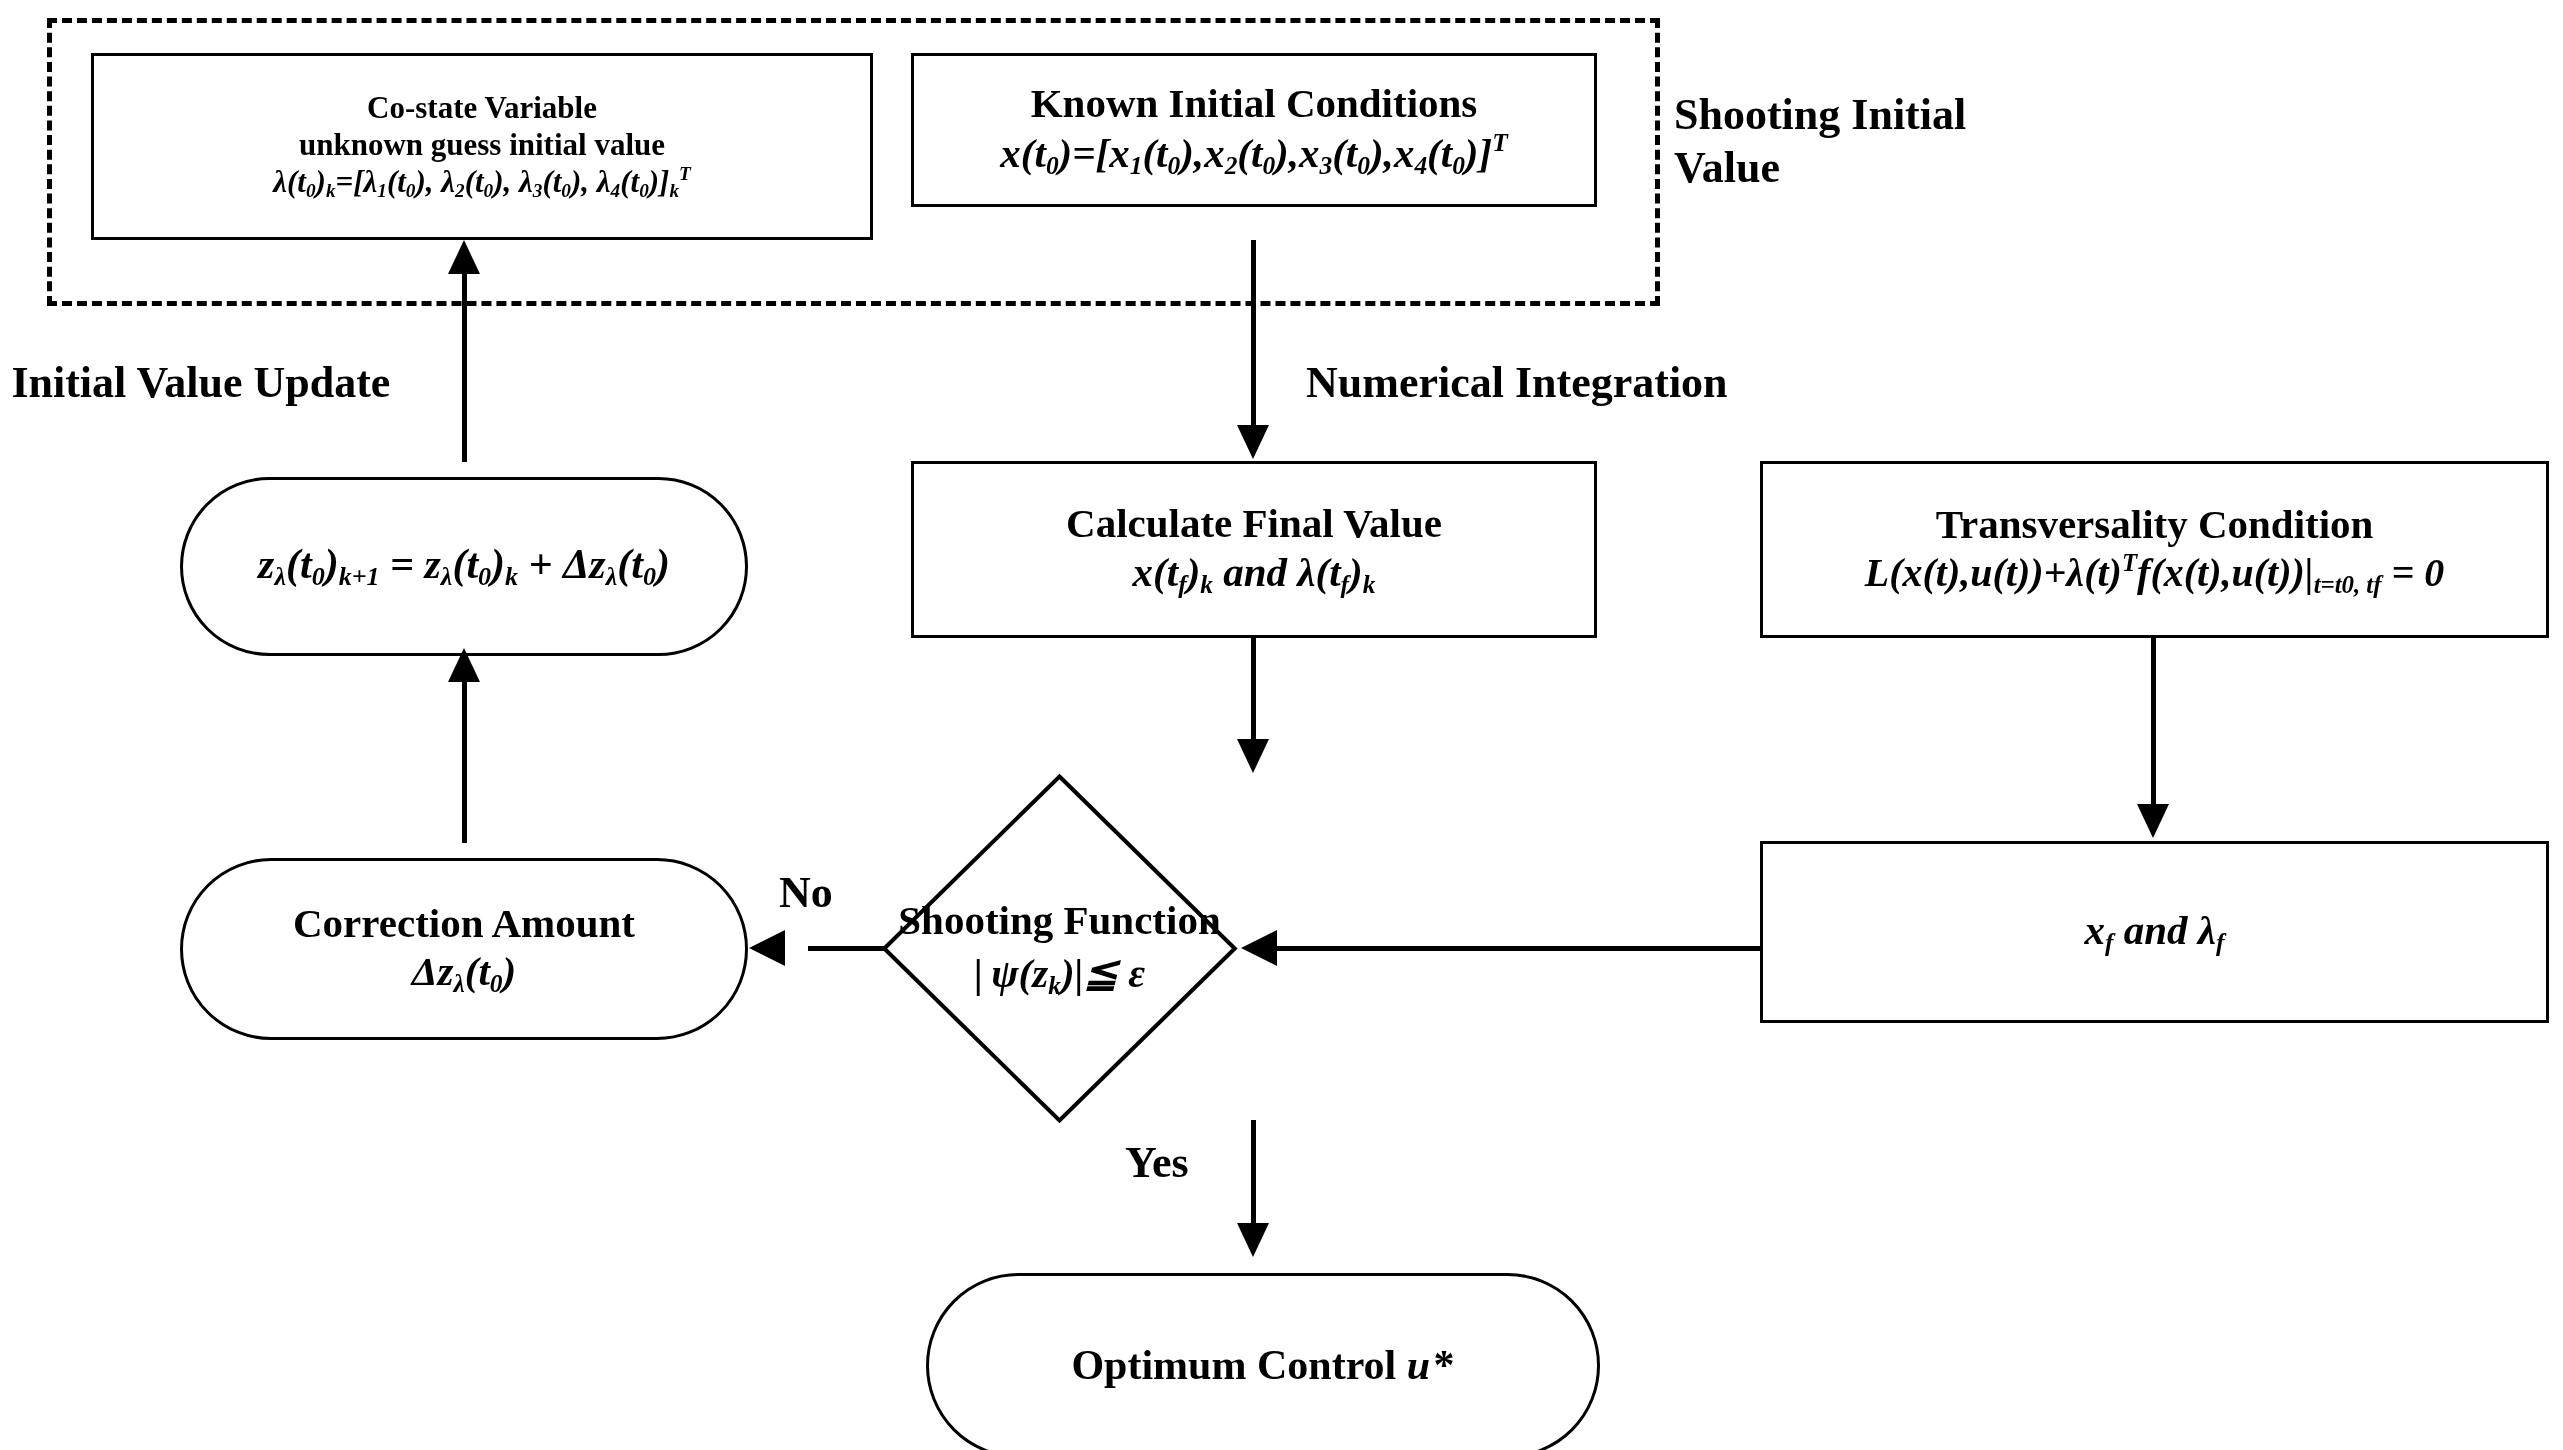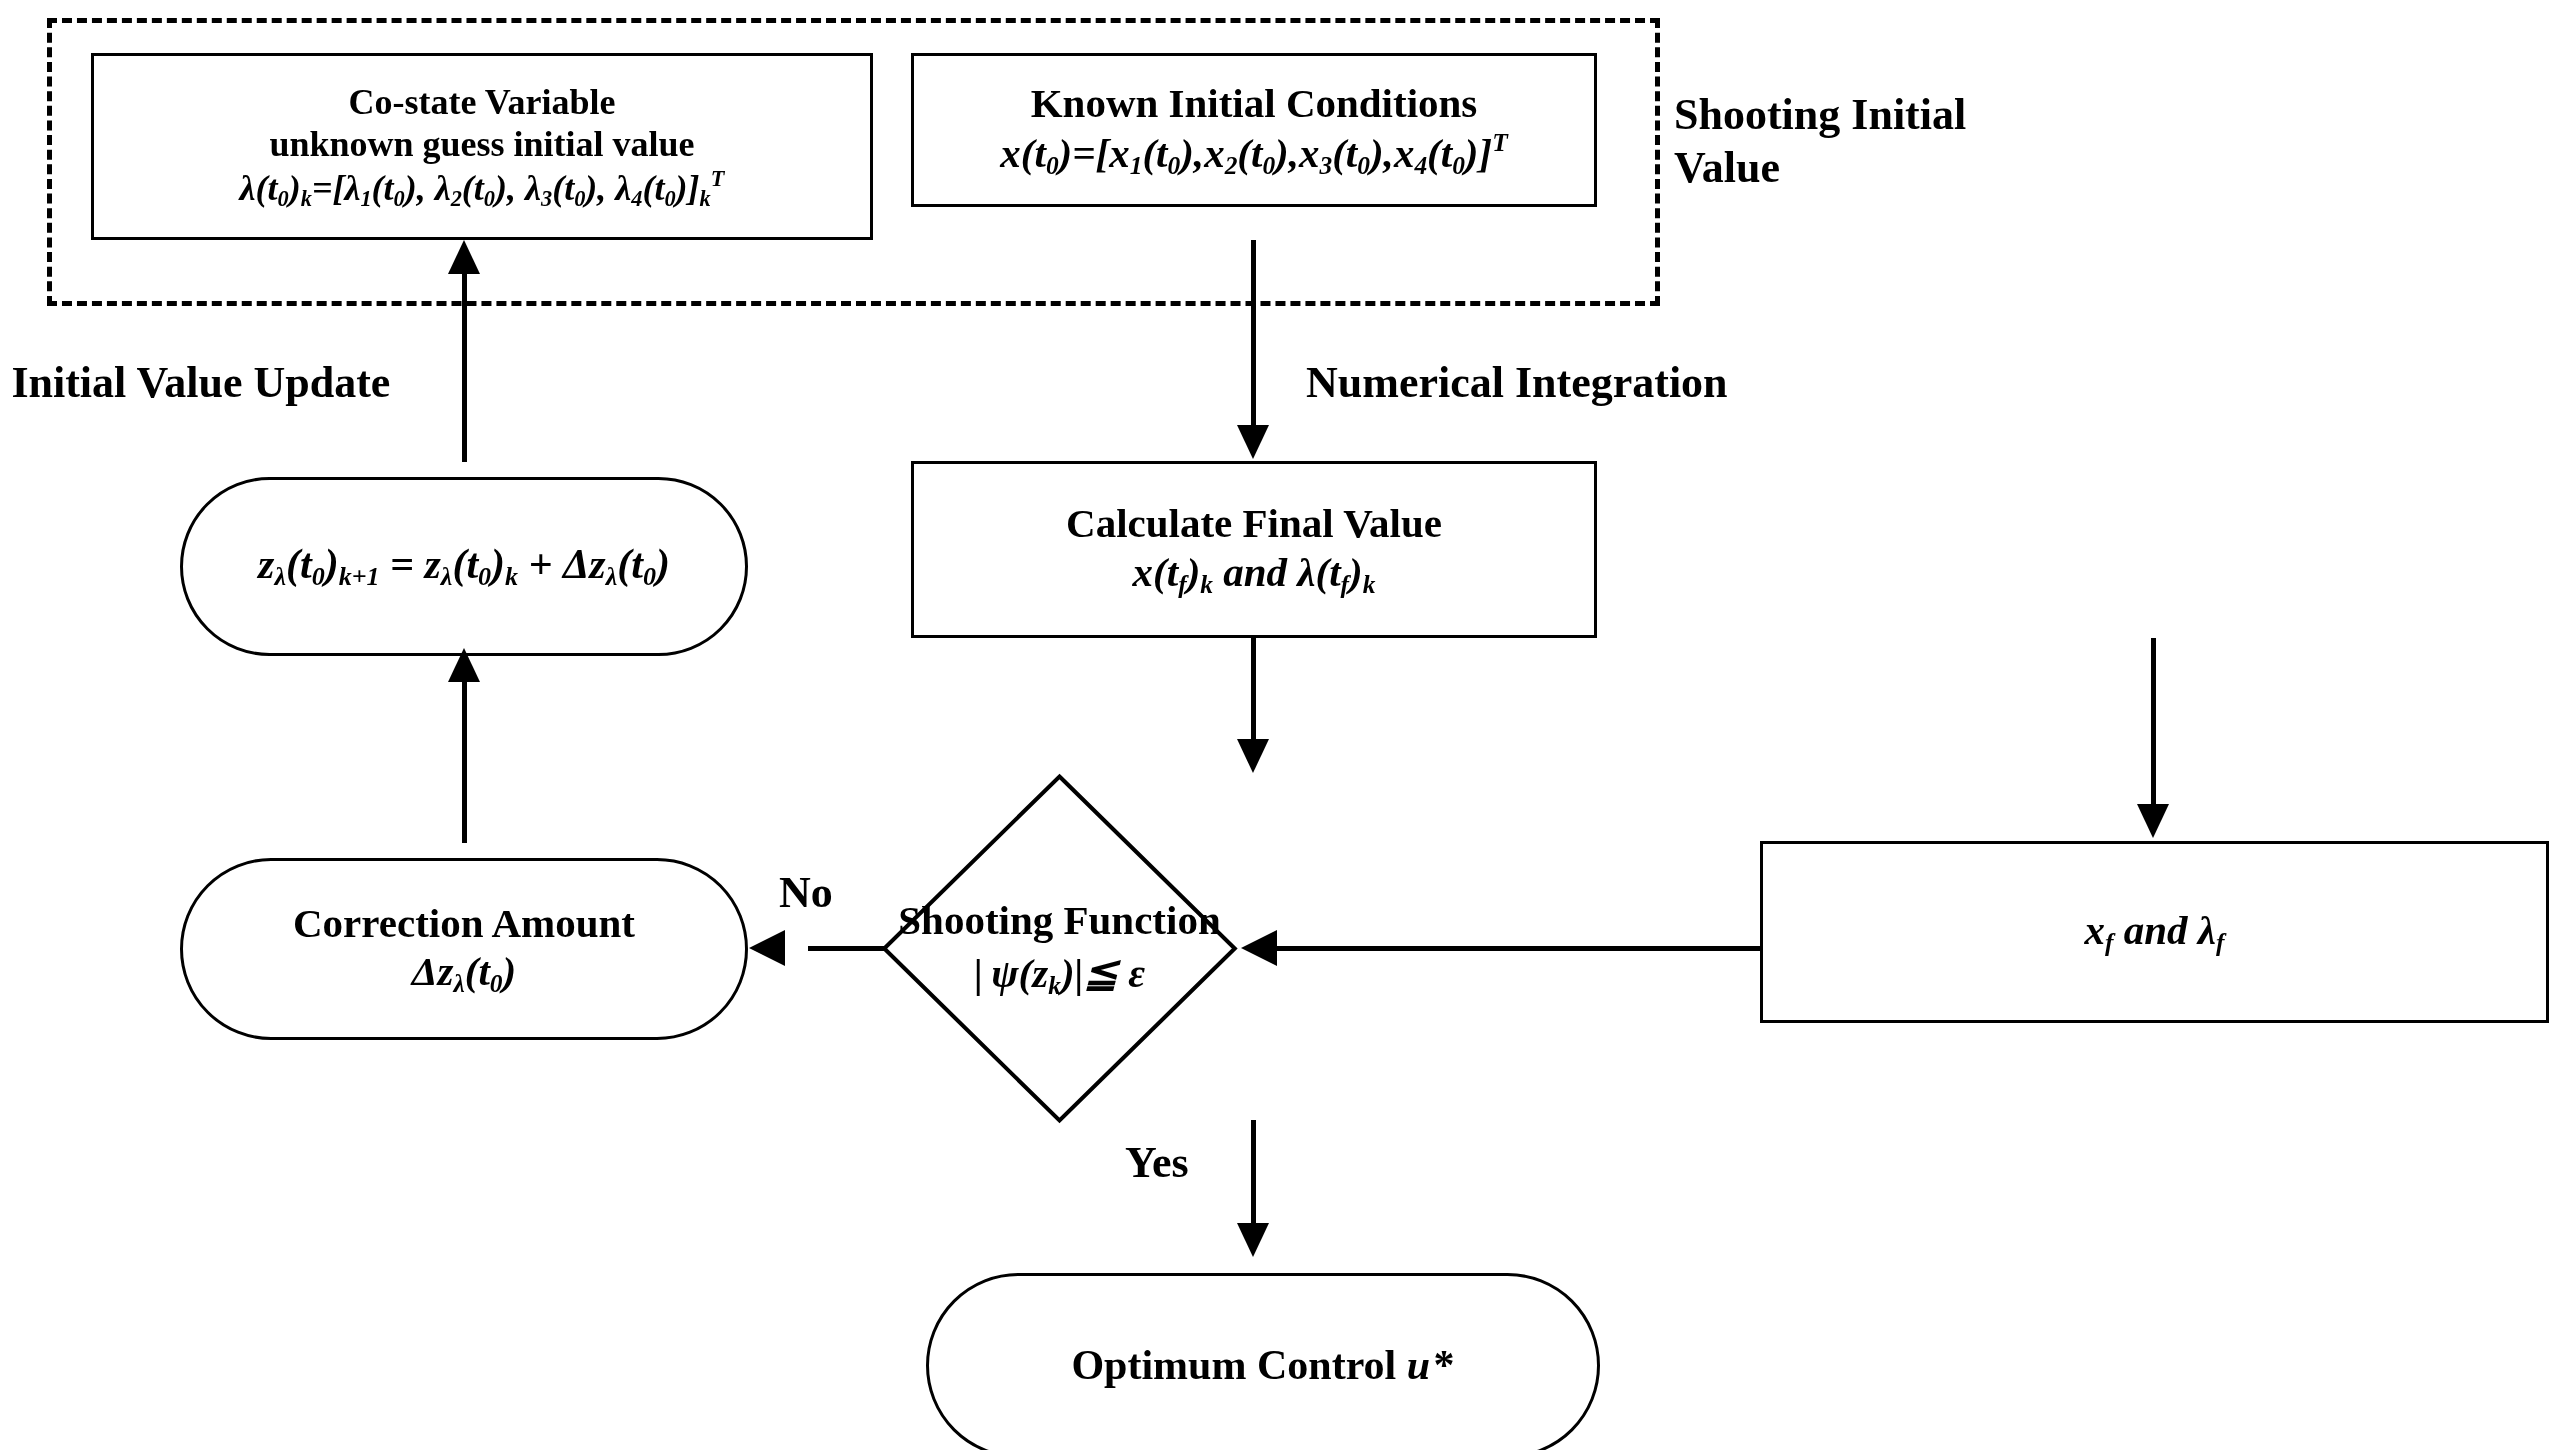--- a/index.html
+++ b/index.html
@@ -46,21 +46,21 @@
 
 <div id="stage">
 
   <div class="dashed-group" style="left:47px;top:18px;width:1603px;height:278px;"></div>
 
   <div class="label" style="left:1674px;top:89px;font-size:44px;">
     <span>Shooting Initial</span><br>
     <span>Value</span>
   </div>
 
-  <div class="node rect" style="left:91px;top:53px;width:782px;height:187px;font-size:36px;">
+  <div class="node rect" style="left:91px;top:53px;width:782px;height:187px;font-size:31px;">
     <span class="ln bold">Co-state Variable</span>
     <span class="ln bold">unknown guess initial value</span>
     <span class="ln it">λ(<i>t</i><sub>0</sub>)<sub>k</sub>=[λ<sub>1</sub>(<i>t</i><sub>0</sub>), λ<sub>2</sub>(<i>t</i><sub>0</sub>), λ<sub>3</sub>(<i>t</i><sub>0</sub>), λ<sub>4</sub>(<i>t</i><sub>0</sub>)]<sub>k</sub><sup>T</sup></span>
   </div>
 
   <div class="node rect" style="left:911px;top:53px;width:686px;height:154px;font-size:41px;">
     <span class="ln bold">Known Initial Conditions</span>
     <span class="ln it"><i>x</i>(<i>t</i><sub>0</sub>)=[<i>x</i><sub>1</sub>(<i>t</i><sub>0</sub>),<i>x</i><sub>2</sub>(<i>t</i><sub>0</sub>),<i>x</i><sub>3</sub>(<i>t</i><sub>0</sub>),<i>x</i><sub>4</sub>(<i>t</i><sub>0</sub>)]<sup>T</sup></span>
   </div>
 
@@ -70,20 +70,24 @@
 
   <div class="node round" style="left:180px;top:461px;width:568px;height:179px;font-size:42px;">
     <span class="ln it"><i>z</i><sub>λ</sub>(<i>t</i><sub>0</sub>)<sub>k+1</sub> = <i>z</i><sub>λ</sub>(<i>t</i><sub>0</sub>)<sub>k</sub> + Δ<i>z</i><sub>λ</sub>(<i>t</i><sub>0</sub>)</span>
   </div>
 
   <div class="node rect" style="left:911px;top:461px;width:686px;height:177px;font-size:41px;">
     <span class="ln bold">Calculate Final Value</span>
     <span class="ln it"><i>x</i>(<i>t<sub>f</sub></i>)<sub>k</sub> and λ(<i>t<sub>f</sub></i>)<sub>k</sub></span>
   </div>
 
+  <div class="node rect" style="left:1760px;top:461px;width:789px;height:177px;font-size:41px;">
+    <span class="ln bold">Transversality Condition</span>
+    <span class="ln it" style="font-size:40px;"><i>L</i>(<i>x</i>(<i>t</i>),<i>u</i>(<i>t</i>))+λ(<i>t</i>)<sup>T</sup><i>f</i>(<i>x</i>(<i>t</i>),<i>u</i>(<i>t</i>))|<sub>t=t0, tf</sub> = 0</span>
+  </div>
 
   <div class="node round" style="left:180px;top:842px;width:568px;height:182px;font-size:41px;">
     <span class="ln bold">Correction Amount</span>
     <span class="ln it">Δ<i>z</i><sub>λ</sub>(<i>t</i><sub>0</sub>)</span>
   </div>
 
   <div class="diamond-wrap" style="left:881px;top:773px;width:357px;height:351px;">
     <svg width="357" height="351" viewBox="0 0 440 432">
       <polygon points="220,4 436,216 220,428 4,216" fill="#ffffff" stroke="#000000" stroke-width="5"></polygon>
     </svg>

